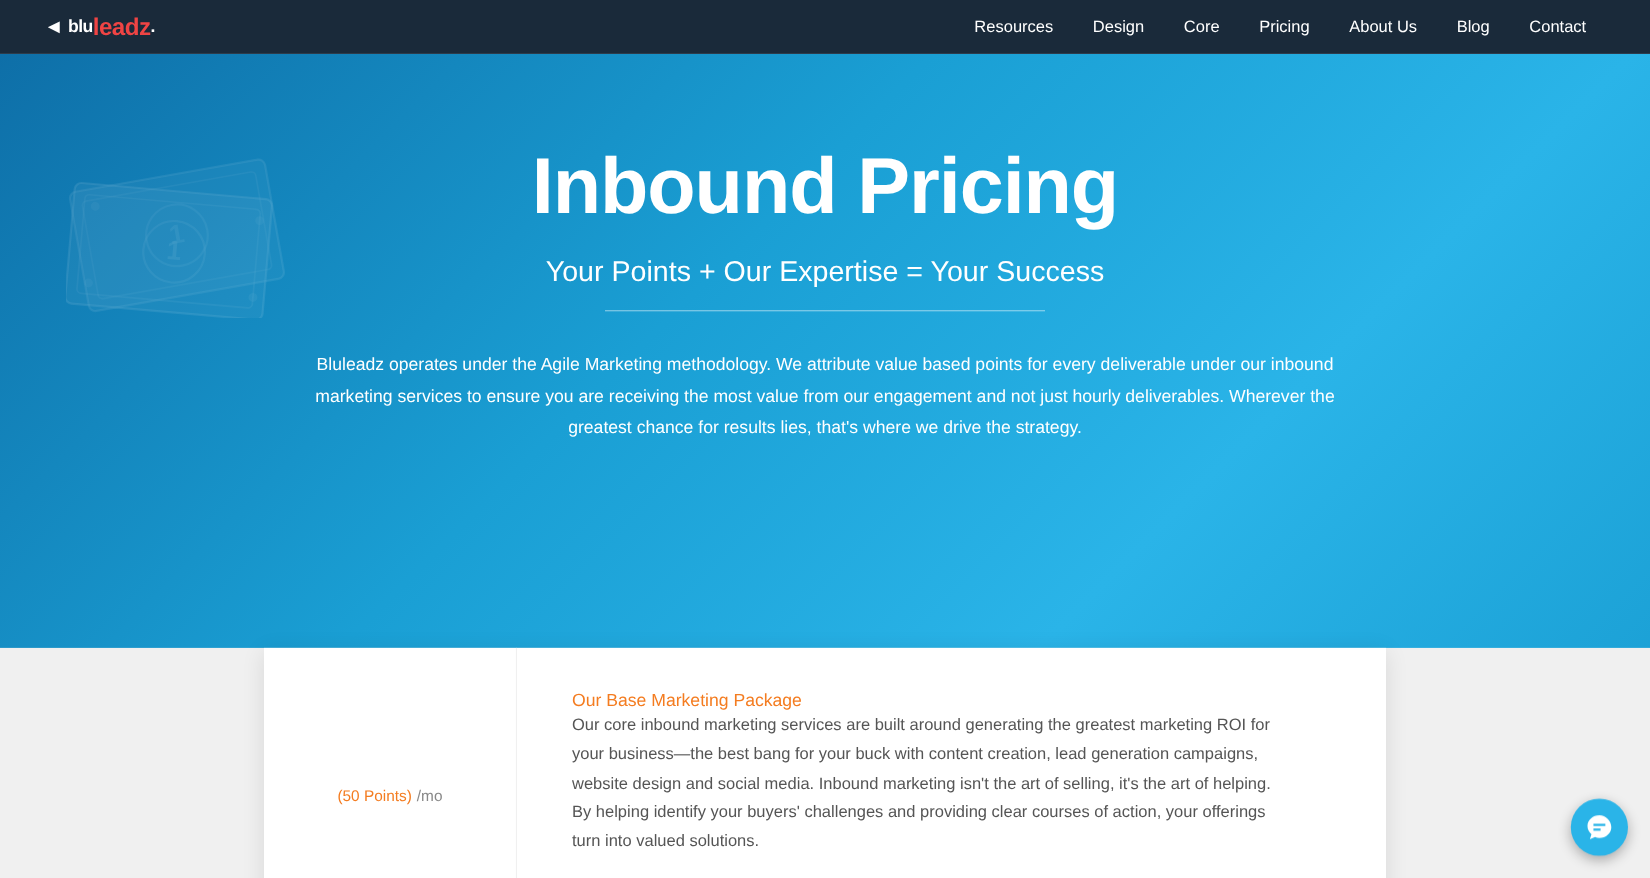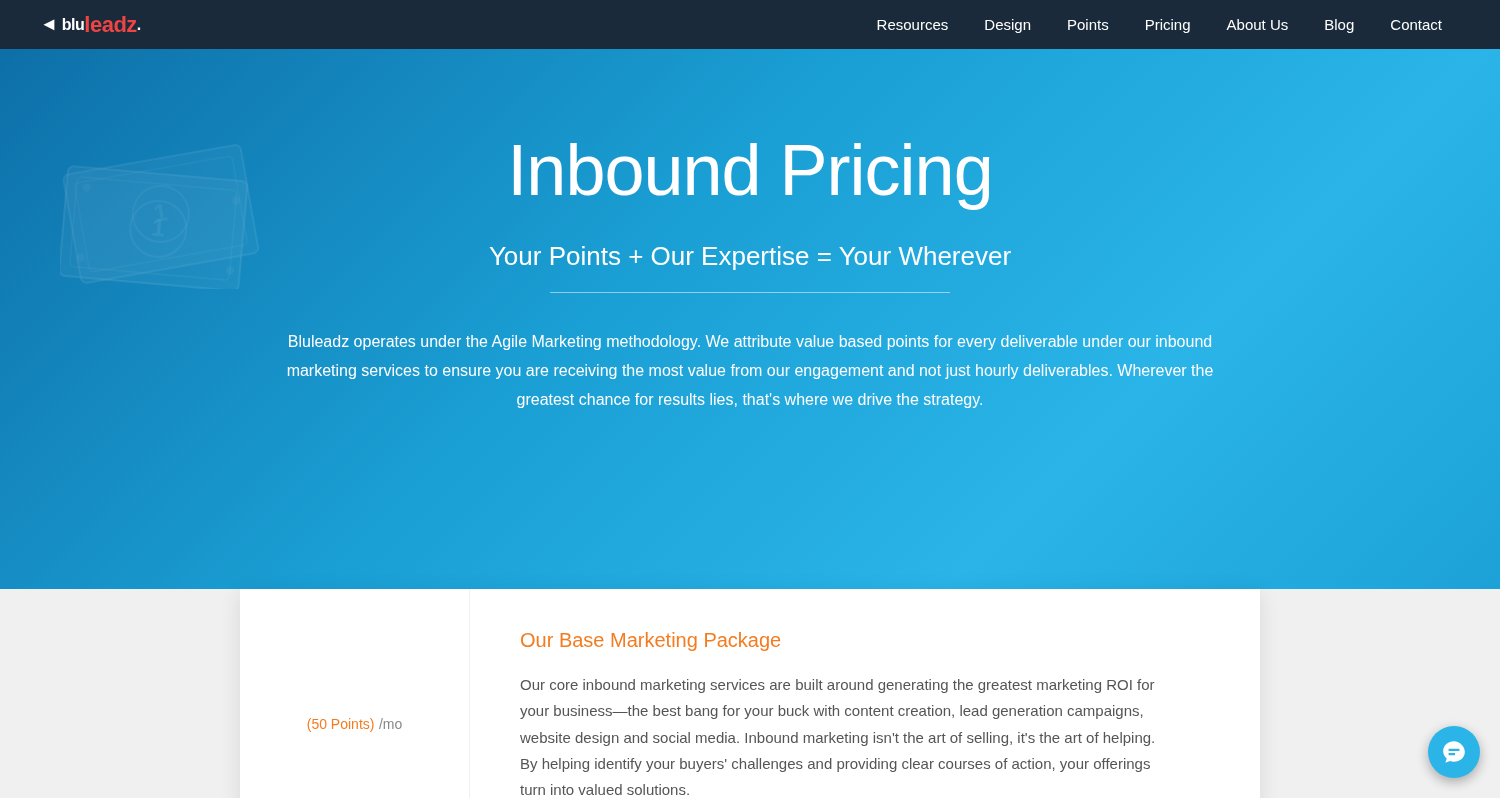--- a/index.html
+++ b/index.html
@@ -91,23 +91,23 @@
     }
 
     .money-icon {
       width: 200px;
       height: 160px;
     }
 
     .hero-title {
       color: #ffffff;
       font-size: 72px;
-      font-weight: 400;
+      font-weight: 700;
       text-align: center;
-      margin-bottom: 30px;
+      margin-bottom: 20px;
       letter-spacing: -1px;
     }
 
     .hero-subtitle {
       color: #ffffff;
       font-size: 26px;
       font-weight: 300;
       text-align: center;
       margin-bottom: 20px;
     }
@@ -183,23 +183,22 @@
 
     .package-title {
       color: #1a2a3a;
       font-size: 30px;
       font-weight: 600;
       margin-bottom: 10px;
     }
 
     .package-subtitle {
       color: #f47c20;
-      font-size: 20px;
+      font-size: 16px;
       font-weight: 500;
-      margin-bottom: 20px;
     }
 
     .package-description {
       color: #555;
       font-size: 15px;
       line-height: 1.75;
       max-width: 640px;
     }
 
     
@@ -235,21 +234,21 @@
     <span class="logo-blu">.</span>
   </div>
   <ul class="nav-links">
     <li>
         <a href="#">Resources</a>
       </li>
     <li>
         <a href="#">Design</a>
       </li>
     <li>
-        <a href="#">Points</a>
+        <a href="#">Core</a>
       </li>
     <li>
         <a href="#">Pricing</a>
       </li>
     <li>
         <a href="#">About Us</a>
       </li>
     <li>
         <a href="#">Blog</a>
       </li>
@@ -279,21 +278,21 @@
 
         <circle cx="25" cy="65" r="4" fill="rgba(255,255,255,0.2)"></circle>
         <circle cx="175" cy="65" r="4" fill="rgba(255,255,255,0.2)"></circle>
         <circle cx="25" cy="135" r="4" fill="rgba(255,255,255,0.2)"></circle>
         <circle cx="175" cy="135" r="4" fill="rgba(255,255,255,0.2)"></circle>
       </g>
     </svg>
   </div>
 
   <h1 class="hero-title">Inbound Pricing</h1>
-  <p class="hero-subtitle">Your Points + Our Expertise = Your Wherever</p>
+  <p class="hero-subtitle">Your Points + Our Expertise = Your Success</p>
   <div class="hero-divider"></div>
   <p class="hero-description">Bluleadz operates under the Agile Marketing methodology. We attribute value based points for every deliverable under our inbound marketing services to ensure you are receiving the most value from our engagement and not just hourly deliverables. Wherever the greatest chance for results lies, that's where we drive the strategy.</p>
 </section>
 
 <div class="pricing-section">
   <div class="pricing-card">
     <div class="pricing-left">
       <div>
         <span class="price-points">(50 Points)</span>
         <span class="price-mo">/mo</span>

